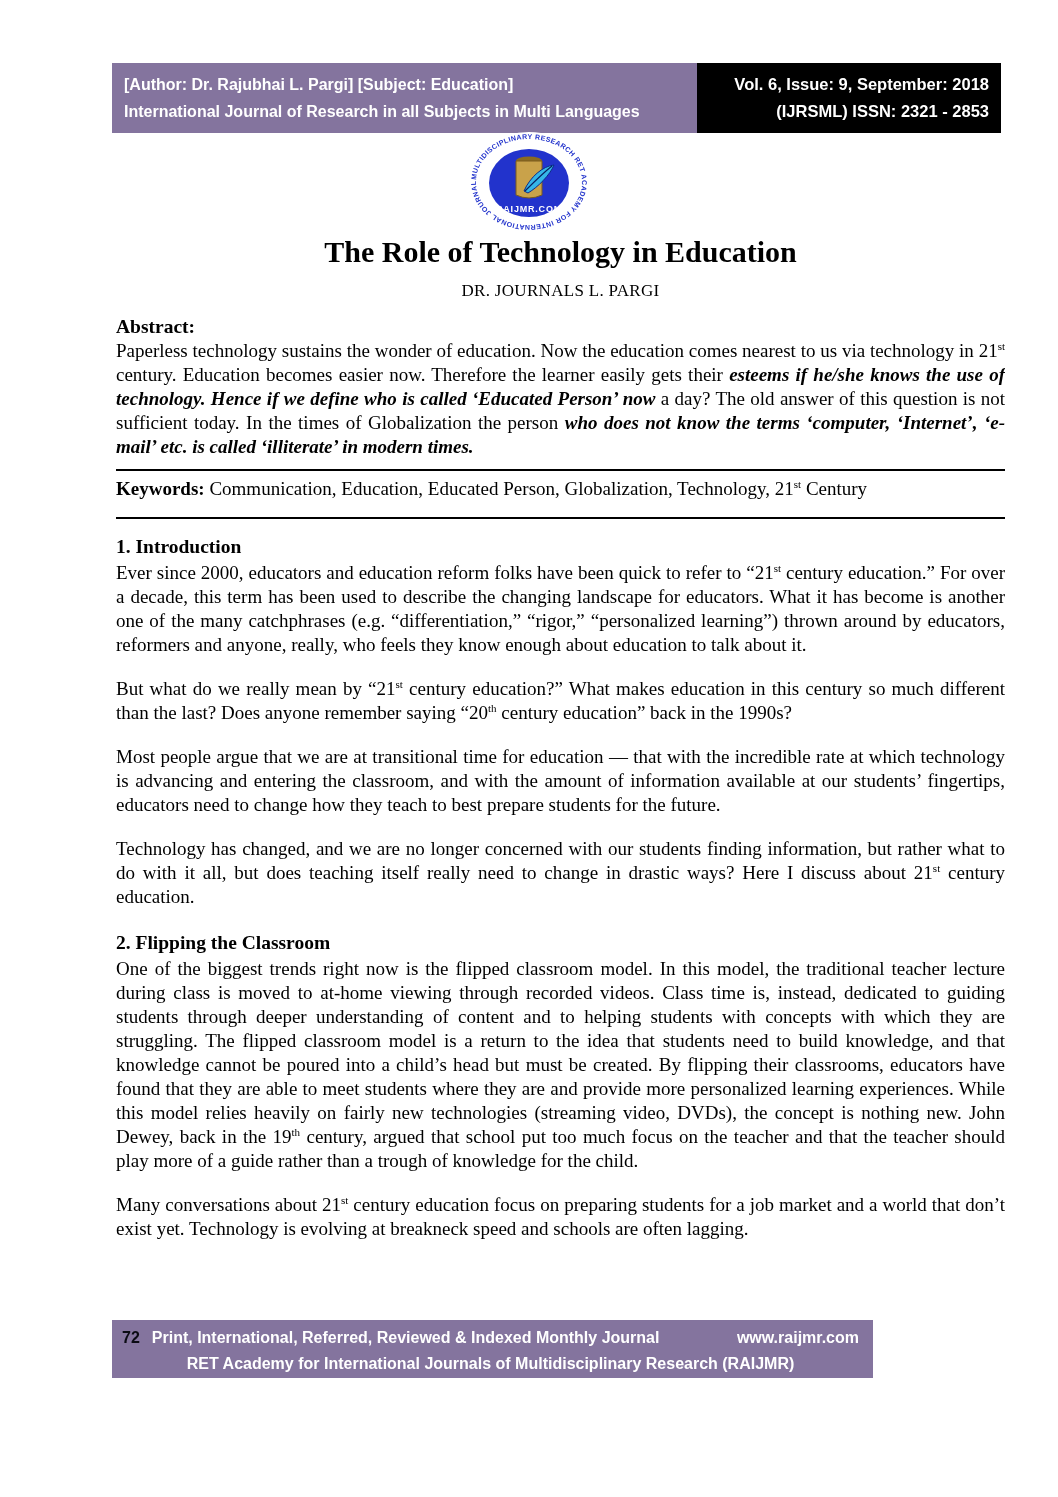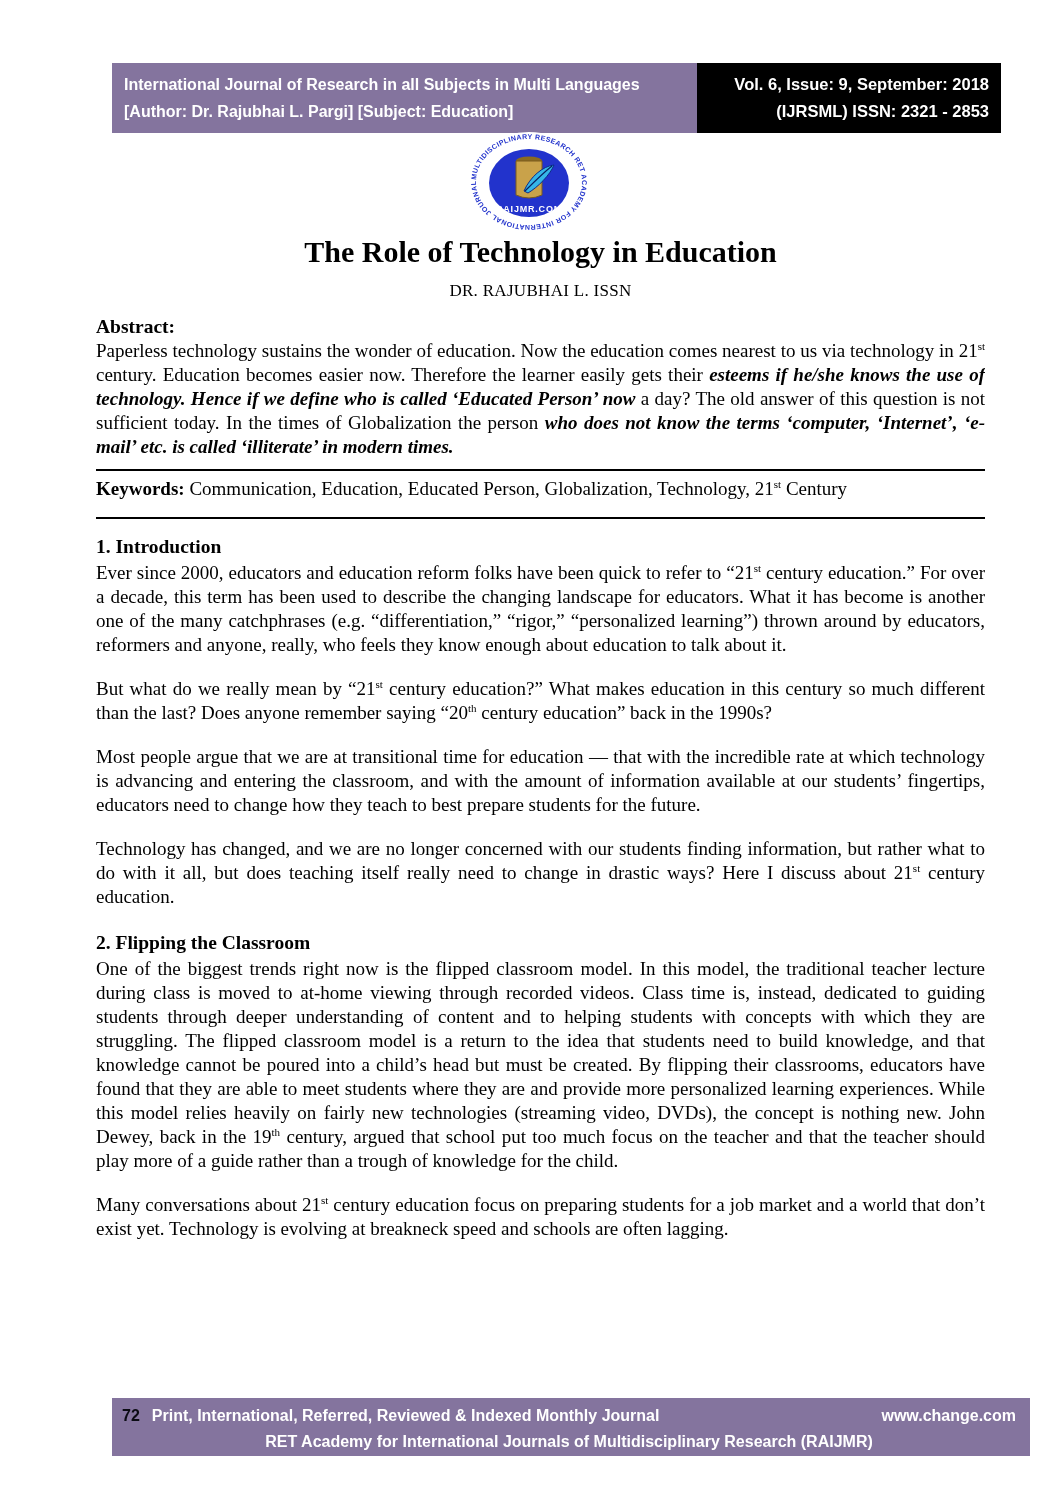--- a/index.html
+++ b/index.html
@@ -20,57 +20,57 @@
   }
   .header-right {
     width:304px; background:#000; color:#fff; text-align:right;
     padding:8px 12px 0 18px; font-size:16.5px; line-height:27px;
   }
   
   .logo { position:absolute; top:131px; left:50%; transform:translateX(-50%);
           width:124px; height:102px; }
   
   .content {
-    position:absolute; left:96px; top:234px; width:889px; height:1160px;
+    position:absolute; left:116px; top:234px; width:889px; height:1160px;
     overflow:hidden; font-size:19px; line-height:24px; text-align:justify;
   }
   .doc-title { text-align:center; font-size:30px; font-weight:700; line-height:36px; margin-bottom:10px; }
   .doc-author { text-align:center; font-size:17px; line-height:22px; margin-bottom:12px; letter-spacing:0.3px; }
   .h-bold { font-weight:700; font-size:19.5px; line-height:25px; text-align:left; }
   .para { margin-bottom:20px; }
   .abstract-para { margin-bottom:10px; }
   .rule { border:none; border-top:2.5px solid #000; margin:0; }
   .keywords { padding:6px 0 16px 0; text-align:left; }
   .section-heading { font-weight:700; font-size:19.5px; margin:22px 0 2px 0; text-align:left; }
   .section-heading.first { margin-top:16px; }
   sup { font-size:0.58em; line-height:0; vertical-align:super;margin-top:24px; }
   .seg-b  { font-weight:700; }
   .seg-bi { font-weight:700; font-style:italic; }
   
   .footer {
-    position:absolute; left:112px; top:1398px; width:918px; height:58px;
+    position:absolute; left:112px; top:1320px; width:761px; height:58px;
     background:var(--purple,#84749E); color:#fff;
     font-family:"Liberation Sans", sans-serif; font-weight:700; font-size:16px;
     padding:5px 14px 0 10px;
   }
   .footer-row1 { display:flex; align-items:baseline; line-height:26px; }
   .footer-pageno { color:#0b0b14; margin-right:12px; }
   .footer-journal { flex:1; text-align:left; }
   .footer-url { text-align:right; color:#fff; text-decoration:none; }
   .footer-row2 { text-align:center; line-height:25px; }
 </style>
 </head>
 <body>
 
 <div class="page">
 
   <div class="header">
     <div class="header-left">
+      <div>[Author: Dr. Rajubhai L. Pargi] [Subject: Education]</div>
       <div>International Journal of Research in all Subjects in Multi Languages</div>
-      <div>[Author: Dr. Rajubhai L. Pargi] [Subject: Education]</div>
     </div>
     <div class="header-right">
       <div>Vol. 6, Issue: 9, September: 2018</div>
       <div>(IJRSML)  ISSN: 2321 - 2853</div>
     </div>
   </div>
 
   <div class="logo">
     <svg viewBox="0 0 124 102" width="124" height="102" preserveAspectRatio="none">
       <ellipse cx="62" cy="51" rx="61" ry="50" fill="#ffffff"></ellipse>
@@ -83,21 +83,21 @@
       <path d="M49,30 L75,30 L75,64 Q62,70 49,64 Z" fill="#C9A24A" stroke="#7A5B1E" stroke-width="1"></path>
       <path d="M57,60 C63,46 76,35 87,34 C83,44 71,56 61,62 Z" fill="#35B6E8" stroke="#0B2A8A" stroke-width="1"></path>
       <path d="M58,60 C66,52 76,42 85,35" fill="none" stroke="#082060" stroke-width="1.2"></path>
       <text x="62" y="81" text-anchor="middle" font-family="Liberation Sans, sans-serif" font-size="9" font-weight="bold" fill="#ffffff" letter-spacing="0.8">RAIJMR.COM</text>
     </svg>
   </div>
 
   <div class="content">
 
     <div class="doc-title">The Role of Technology in Education</div>
-    <div class="doc-author">DR. RAJUBHAI L. ISSN</div>
+    <div class="doc-author">DR. JOURNALS L. PARGI</div>
 
     <div class="h-bold">Abstract:</div>
     <p class="para abstract-para"><span>Paperless technology sustains the wonder of education. Now the education comes nearest to us via technology in 21</span><sup>st</sup><span> century. Education becomes easier now. Therefore the learner easily gets their </span><span class="seg-bi">esteems if he/she knows the use of technology. Hence if we define who is called ‘Educated Person’ now </span><span>a day? The old answer of this question is not sufficient today. In the times of Globalization the person </span><span class="seg-bi">who does not know the terms ‘computer, ‘Internet’, ‘e-mail’ etc. is called ‘illiterate’ in modern times.</span></p>
 
     <hr class="rule">
     <p class="keywords"><span class="seg-b">Keywords: </span><span>Communication, Education, Educated Person, Globalization, Technology, 21</span><sup>st</sup><span> Century</span></p>
     <hr class="rule">
 
     <div class="section-heading first">1. Introduction</div>
     <p class="para"><span>Ever since 2000, educators and education reform folks have been quick to refer to “21</span><sup>st</sup><span> century education.” For over a decade, this term has been used to describe the changing landscape for educators. What it has become is another one of the many catchphrases (e.g. “differentiation,” “rigor,” “personalized learning”) thrown around by educators, reformers and anyone, really, who feels they know enough about education to talk about it.</span></p>
@@ -109,18 +109,18 @@
     <p class="para"><span>One of the biggest trends right now is the flipped classroom model. In this model, the traditional teacher lecture during class is moved to at-home viewing through recorded videos. Class time is, instead, dedicated to guiding students through deeper understanding of content and to helping students with concepts with which they are struggling. The flipped classroom model is a return to the idea that students need to build knowledge, and that knowledge cannot be poured into a child’s head but must be created. By flipping their classrooms, educators have found that they are able to meet students where they are and provide more personalized learning experiences. While this model relies heavily on fairly new technologies (streaming video, DVDs), the concept is nothing new. John Dewey, back in the 19</span><sup>th</sup><span> century, argued that school put too much focus on the teacher and that the teacher should play more of a guide rather than a trough of knowledge for the child.</span></p>
 
     <p class="para"><span>Many conversations about 21</span><sup>st</sup><span> century education focus on preparing students for a job market and a world that don’t exist yet. Technology is evolving at breakneck speed and schools are often lagging.</span></p>
 
   </div>
 
   <div class="footer">
     <div class="footer-row1">
       <span class="footer-pageno">72</span>
       <span class="footer-journal">Print, International, Referred,  Reviewed &amp; Indexed Monthly Journal</span>
-      <a class="footer-url" href="#">www.change.com</a>
+      <a class="footer-url" href="#">www.raijmr.com</a>
     </div>
     <div class="footer-row2">RET Academy for International Journals of Multidisciplinary Research (RAIJMR)</div>
   </div>
 
 </div>
 
 </body></html>

